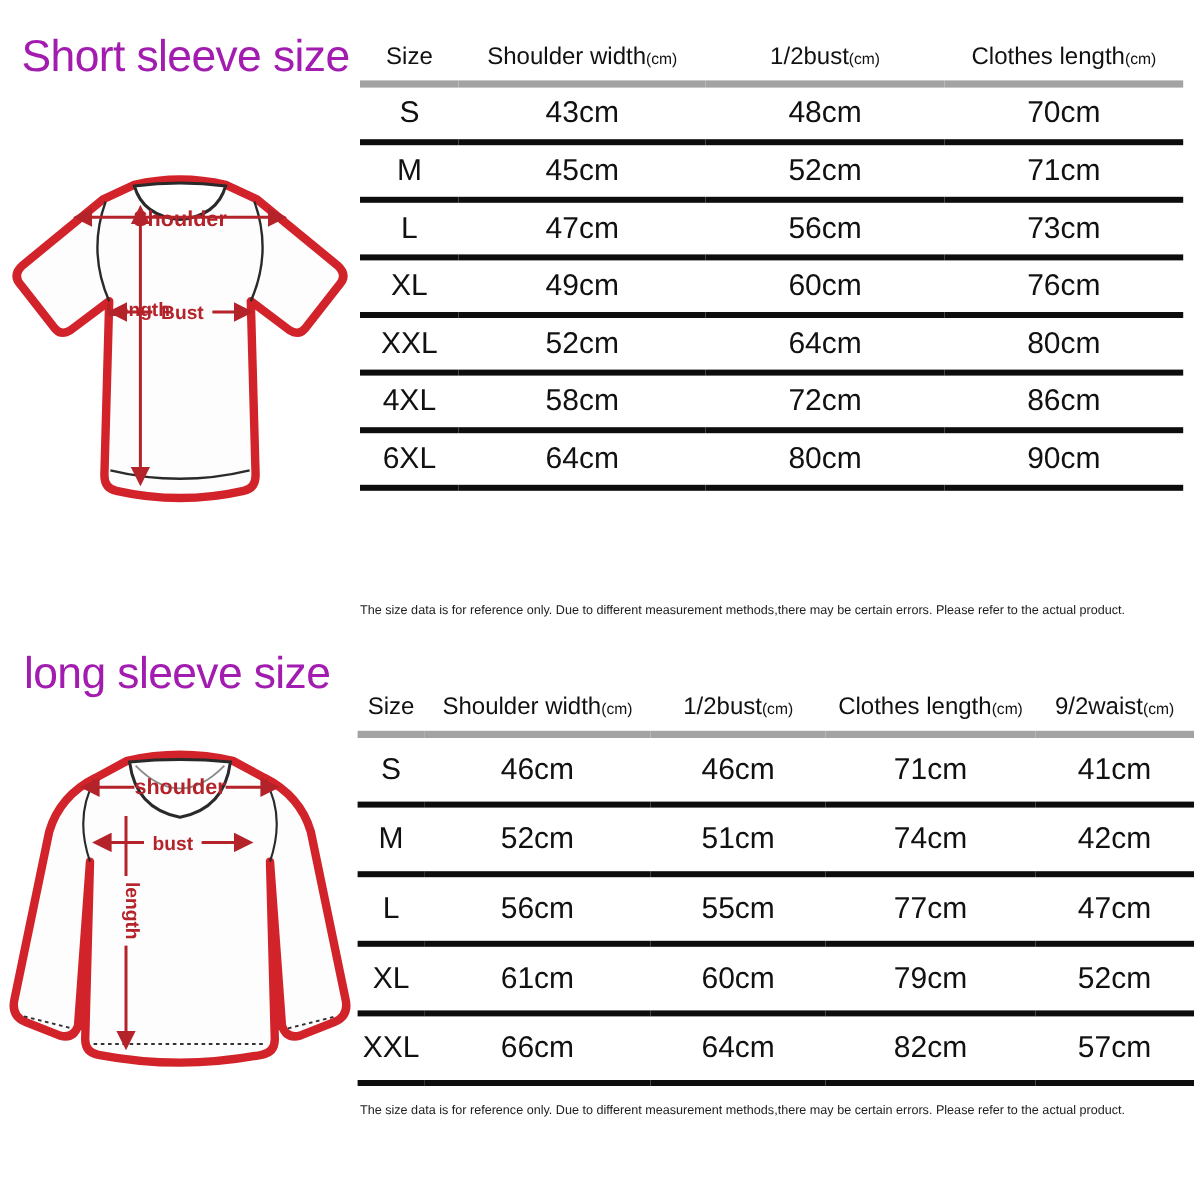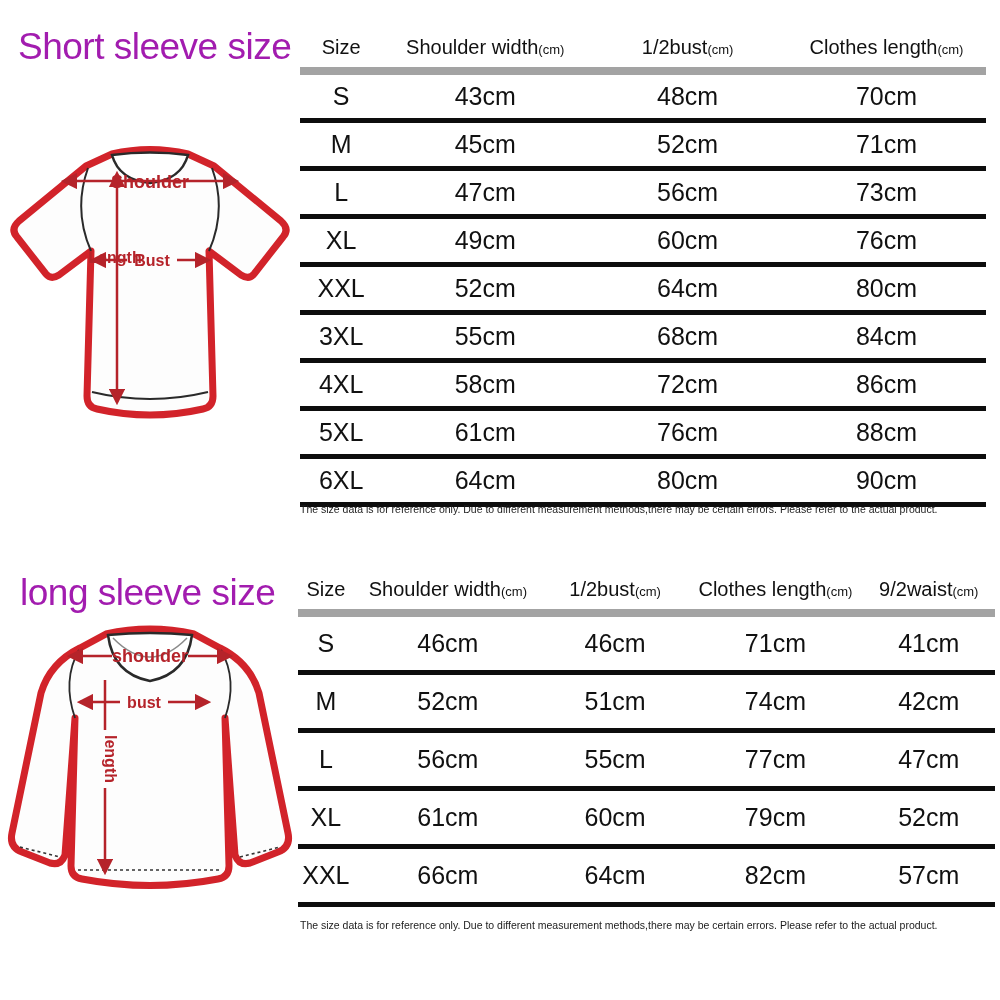--- a/index.html
+++ b/index.html
@@ -6,21 +6,21 @@
   body{
     width:1000px;height:1000px;background:#ffffff;position:relative;overflow:hidden;
     font-family:"Liberation Sans","DejaVu Sans",sans-serif;color:#111;
   }
   .abs{position:absolute;}
   .section-title{font-size:37px;color:#a21caf;letter-spacing:-0.5px;white-space:nowrap;}
   
   table.size-table{border-collapse:collapse;table-layout:fixed;}
   table.size-table th{
     font-weight:normal;font-size:20px;text-align:center;vertical-align:bottom;
-    padding:0 0 8px 0;border-bottom:8px solid #a3a3a3;white-space:nowrap;
+    padding:0 0 8px 0;border-bottom:6px solid #a3a3a3;white-space:nowrap;
   }
   table.size-table th .unit{font-size:13px;}
   table.size-table td{
     font-size:25px;text-align:center;border-bottom:5px solid #0d0d0d;white-space:nowrap;
   }
   #short-table{left:300px;top:36px;width:686px;}
   #short-table td{height:41px;}
   #short-table th:nth-child(1),#short-table td:nth-child(1){width:12%;}
   #short-table th:nth-child(2),#short-table td:nth-child(2){width:30%;}
   #short-table th:nth-child(3),#short-table td:nth-child(3){width:29%;}
@@ -102,49 +102,37 @@
         <td>60cm</td>
         <td>76cm</td>
       </tr>
       <tr>
         <td>XXL</td>
         <td>52cm</td>
         <td>64cm</td>
         <td>80cm</td>
       </tr>
       <tr>
-        <td>3XL</td>
-        <td>55cm</td>
-        <td>68cm</td>
-        <td>84cm</td>
-      </tr>
-      <tr>
         <td>4XL</td>
         <td>58cm</td>
         <td>72cm</td>
         <td>86cm</td>
       </tr>
       <tr>
-        <td>5XL</td>
-        <td>61cm</td>
-        <td>76cm</td>
-        <td>88cm</td>
-      </tr>
-      <tr>
         <td>6XL</td>
         <td>64cm</td>
         <td>80cm</td>
         <td>90cm</td>
       </tr>
     </tbody>
 </table>
 
 <div class="abs footnote" id="footnote-short">The size data is for reference only. Due to different measurement methods,there may be certain errors. Please refer to the actual product.</div>
 
-<div class="abs section-title" style="left:20px;top:572px;">long sleeve size</div>
+<div class="abs section-title" style="left:20px;top:540px;">long sleeve size</div>
 
 <svg class="abs" style="left:0;top:618px;" width="300" height="290" viewBox="0 0 300 290">
   <defs>
     <marker id="ah2" viewBox="0 0 10 10" refX="8" refY="5" markerWidth="6.5" markerHeight="6.5" orient="auto-start-reverse">
       <path d="M0,0 L10,5 L0,10 z" fill="#b5232a"></path>
     </marker>
   </defs>
 
   <path d="M80,30 L106,16 Q150,6 194,16 L220,30
            Q250,45 259,75 L288,215 Q291,229 278,234 L250,245 Q239,248 235,237

